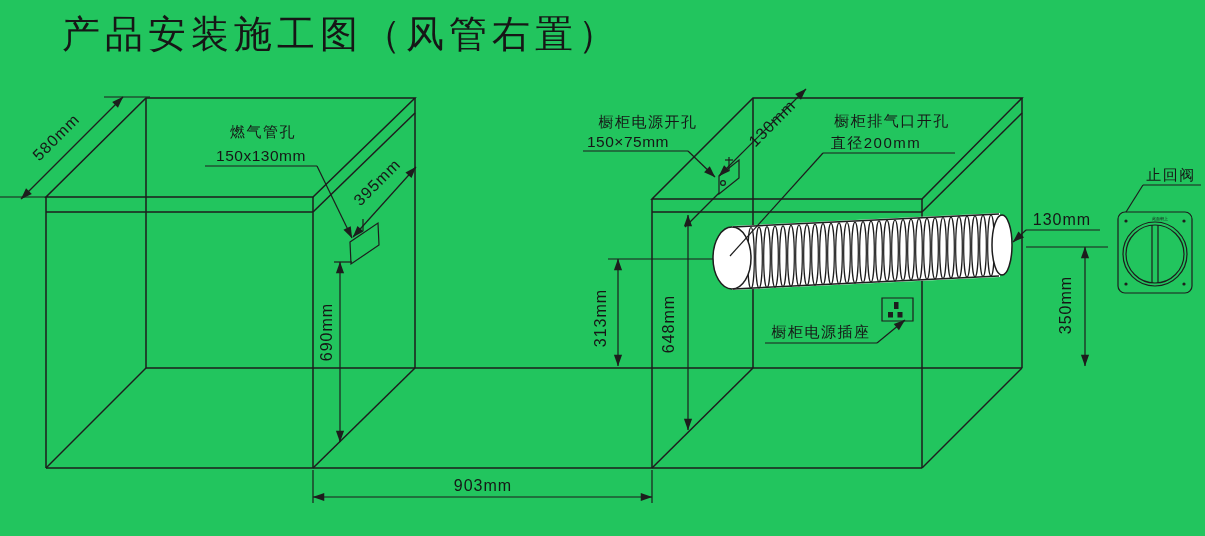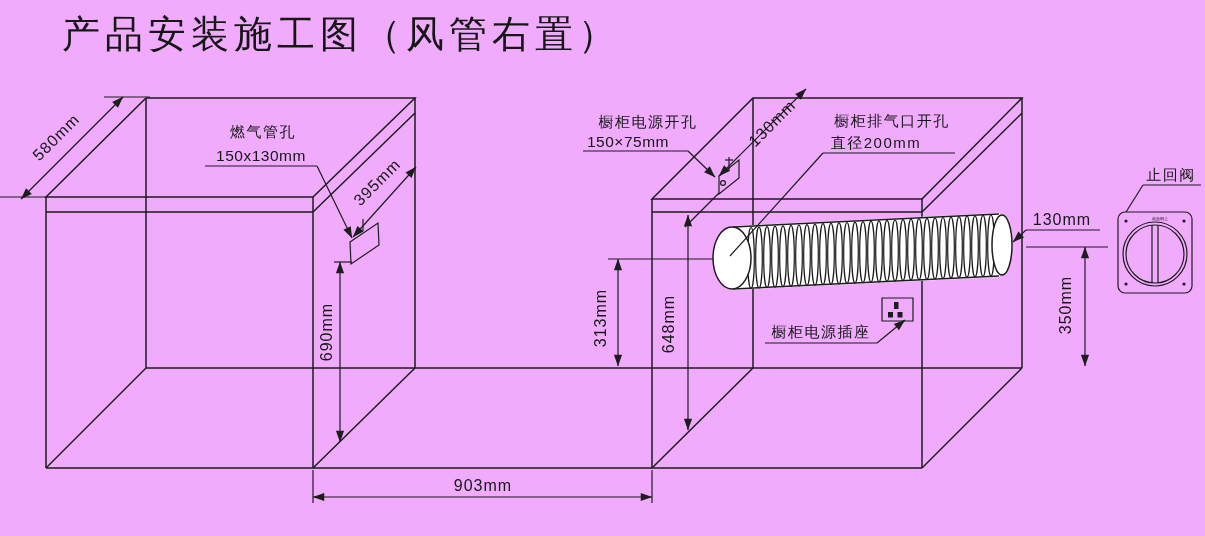--- a/index.html
+++ b/index.html
@@ -1,16 +1,16 @@
 <!DOCTYPE html>
 <html><head>
 <meta charset="utf-8">
 <style>
   html,body{margin:0;padding:0;background:#ffffff;}
-  .stage{position:relative;width:1205px;height:536px;background:#f0abfc;overflow:hidden;
+  .stage{position:relative;width:1205px;height:536px;background:#22c55e;overflow:hidden;
          font-family:"Liberation Sans","DejaVu Sans",sans-serif;}
   svg{display:block}
   svg *{vector-effect:non-scaling-stroke;}
   .ln{stroke:#1d1d1d;stroke-width:1.5;fill:none;}
   .thin{stroke:#1d1d1d;stroke-width:1.2;fill:none;}
   .wfill{fill:#ffffff;stroke:#1d1d1d;stroke-width:1.5;}
   .rib{fill:#ffffff;stroke:#1d1d1d;stroke-width:1.2;}
   text{fill:#161616;font-family:"Liberation Sans","DejaVu Sans",sans-serif;}
   .lbl{font-size:15px;letter-spacing:1.5px;}
   .num{font-size:15.5px;letter-spacing:0.5px;}

